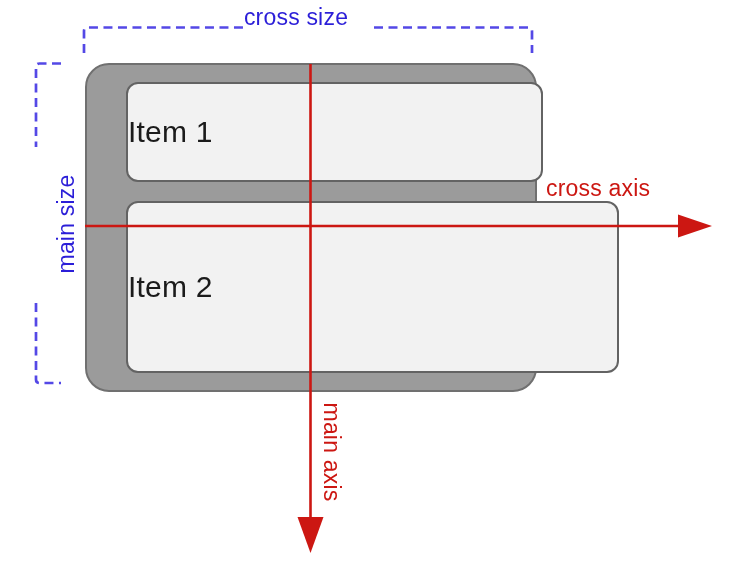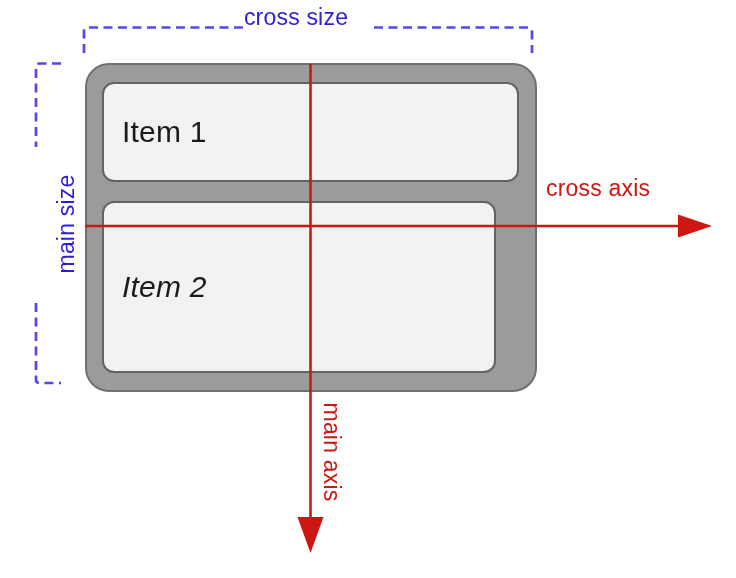--- a/index.html
+++ b/index.html
@@ -18,26 +18,26 @@
     border:2.5px solid var(--container-border);
     border-radius:24px;
   }
   .flex-item{
     position:absolute;
     box-sizing:border-box;
     background:var(--item-fill);
     border:2px solid var(--item-border);
     border-radius:12px;
     display:flex;align-items:center;
-    padding-left:18px;
     font-size:30px;color:var(--item-text);
     letter-spacing:0.2px;
+    margin-left:24px;
   }
   .item-1{left:102px;top:82px;width:417px;height:100px;}
-  .item-2{left:102px;top:201px;width:394px;height:172px;font-style:italic;}
+  .item-2{left:102px;top:201px;width:493px;height:172px;}
   .lbl{position:absolute;white-space:nowrap;font-size:23px;letter-spacing:0.2px;line-height:1.1;}
   .lbl-blue{color:var(--blue);}
   .lbl-red{color:var(--red);}
   .cross-size-label{left:296px;top:5px;transform:translateX(-50%);}
   .main-size-label{left:67px;top:224px;transform:translate(-50%,-50%) rotate(-90deg);}
   .cross-axis-label{left:546px;top:176px;}
   .main-axis-label{left:331px;top:452px;transform:translate(-50%,-50%) rotate(90deg);}
   .blue-dash{stroke:var(--blue-dash);stroke-width:2.7;fill:none;stroke-dasharray:9 5.5;}
   .red-stroke{stroke:var(--red);stroke-width:2.6;fill:none;}
   .red-fill{fill:var(--red);stroke:none;}

